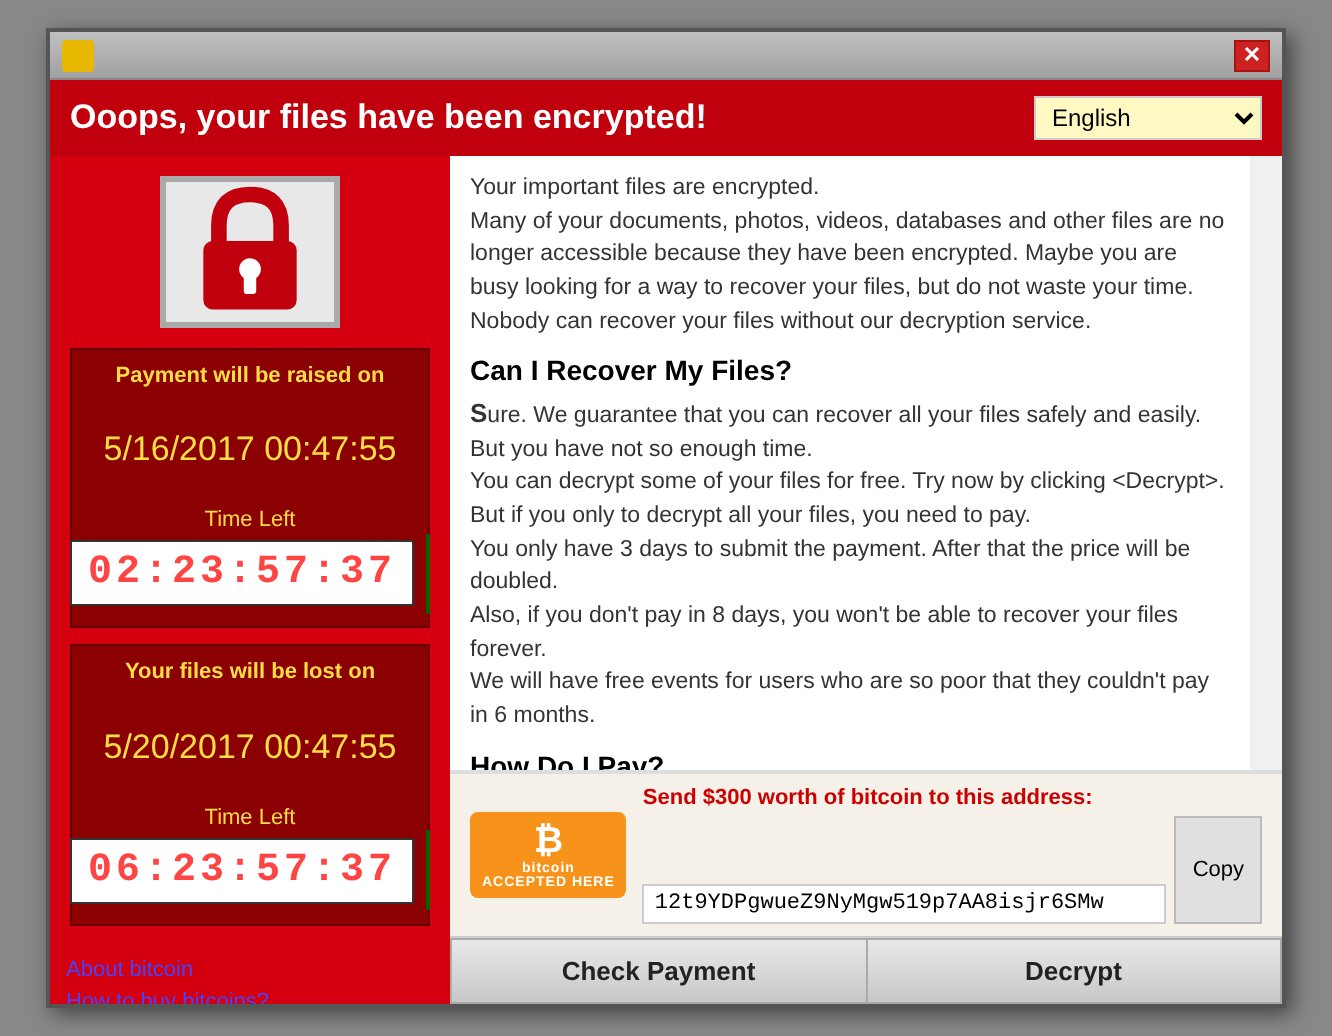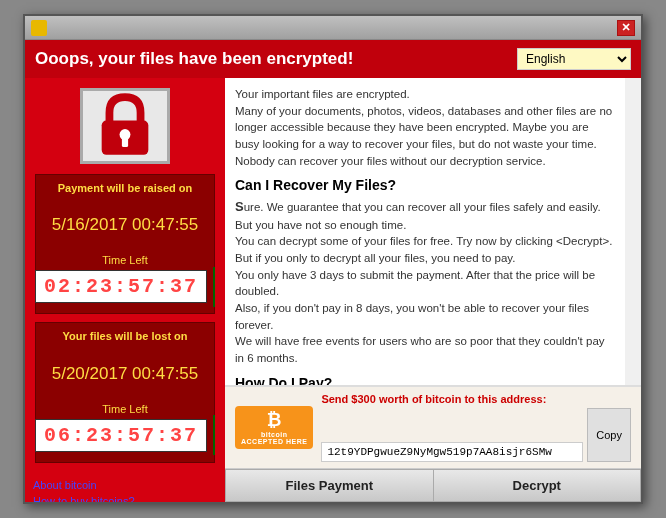--- a/index.html
+++ b/index.html
@@ -373,18 +373,18 @@
         <div class="bitcoin-address-area">
           <div class="send-label">Send $300 worth of bitcoin to this address:</div>
           <div class="address-row">
             <input class="address-field" type="text" readonly="" value="12t9YDPgwueZ9NyMgw519p7AA8isjr6SMw" style="">
             <button class="copy-btn">Copy</button>
           </div>
         </div>
       </div>
 
       <div class="bottom-buttons">
-        <button class="bottom-btn">Files Payment</button>
+        <button class="bottom-btn">Check Payment</button>
         <button class="bottom-btn">Decrypt</button>
       </div>
     </div>
   </div>
 </div>
 
 </body></html>

